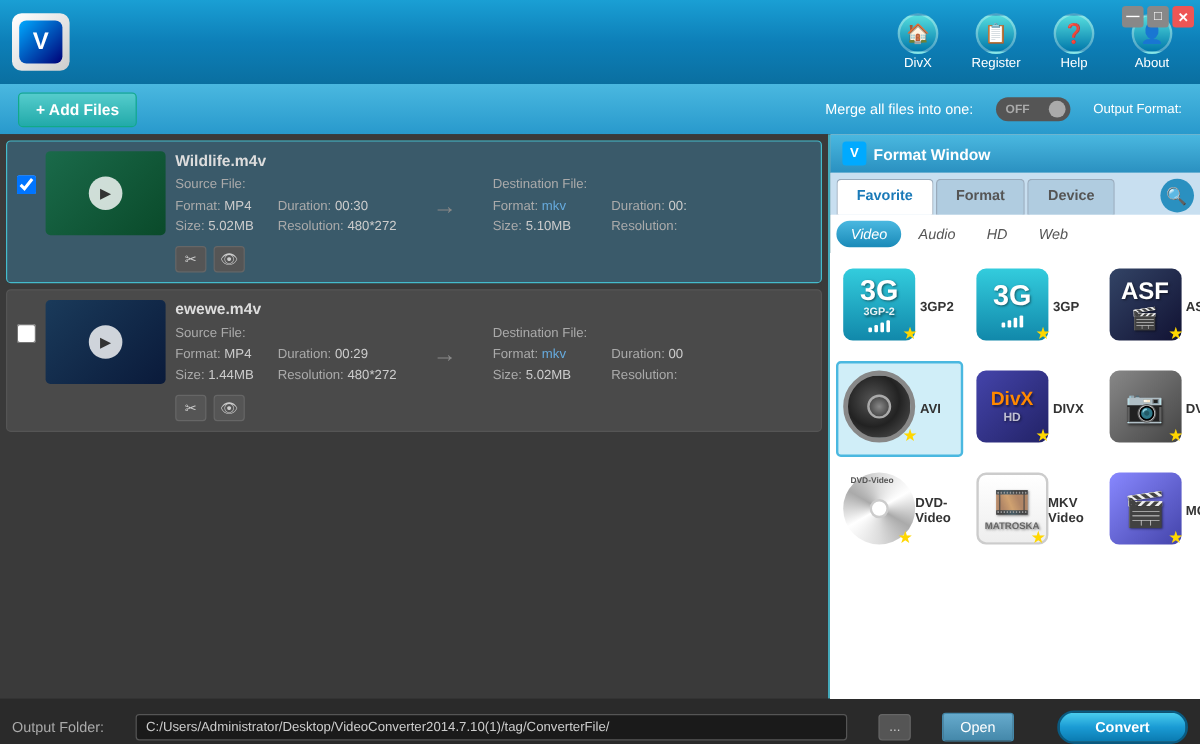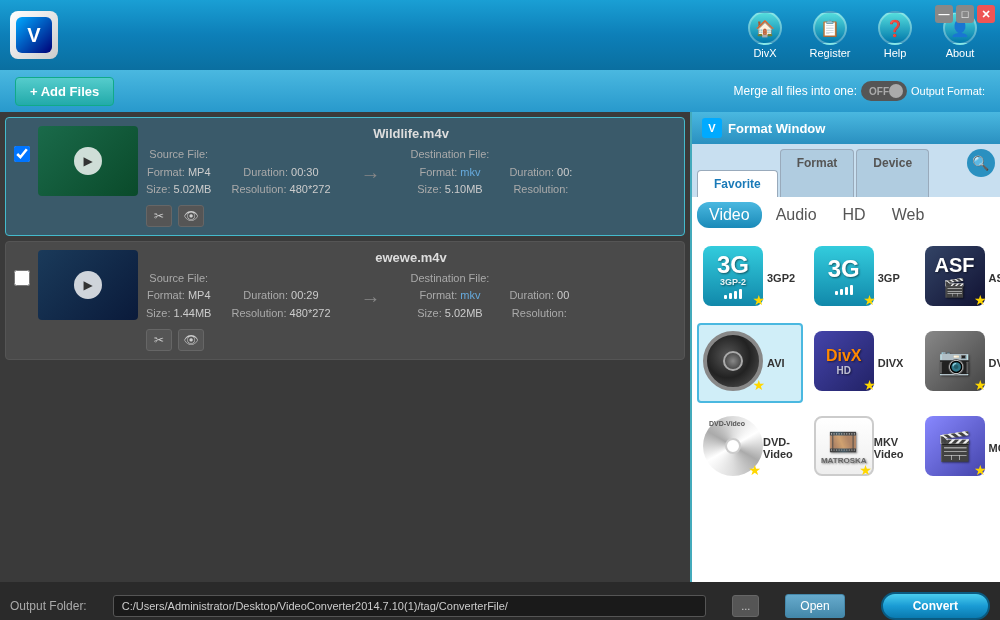--- a/index.html
+++ b/index.html
@@ -61,33 +61,33 @@
     }
     .win-btn.minimize { background: #888; color: white; }
     .win-btn.maximize { background: #888; color: white; }
     .win-btn.close { background: #e55; color: white; }
 
     
     .toolbar {
       background: linear-gradient(180deg, #4ab8e0 0%, #2899cc 100%);
       height: 42px;
       display: flex; align-items: center; padding: 0 15px;
-      gap: 4px;
+      gap: 19px;
     }
     .add-files-btn {
       background: linear-gradient(180deg, #5cc 0%, #2aa 100%);
       border: 1px solid #1a8;
       color: white; font-size: 13px; font-weight: bold;
       padding: 6px 14px; border-radius: 4px;
       cursor: pointer; display: flex; align-items: center; gap: 5px;
     }
     .merge-label { color: white; font-size: 12px; margin-left: auto; }
     .toggle-off {
       background: #555; border-radius: 10px;
-      width: 46px; height: 20px;
+      width: 62px; height: 20px;
       display: flex; align-items: center; padding: 2px 4px;
       cursor: pointer; position: relative;
     }
     .toggle-text { color: #aaa; font-size: 10px; font-weight: bold; margin-left: 4px; }
     .toggle-dot {
       width: 14px; height: 14px; border-radius: 50%;
       background: #aaa; position: absolute; right: 4px;
     }
     .output-format-label { color: white; font-size: 11px; }
 
@@ -126,21 +126,21 @@
       display: flex; align-items: center; justify-content: center;
       position: relative;
     }
     .play-btn {
       width: 28px; height: 28px; border-radius: 50%;
       background: rgba(255,255,255,0.8);
       display: flex; align-items: center; justify-content: center;
       font-size: 12px; color: #333;
     }
     .thumb-bg-teal { background: linear-gradient(135deg, #1a6a4a 0%, #0a4a2a 100%); }
-    .file-info { flex: 1; text-align: center; }
+    .file-info { flex: 1; }
     .file-name { color: #ddd; font-size: 13px; font-weight: bold; margin-bottom: 5px; }
     .file-details {
       display: flex; gap: 20px;
     }
     .detail-col { color: #aaa; font-size: 11px; line-height: 1.6; }
     .arrow-section {
       display: flex; align-items: center; padding: 0 10px; color: #888; font-size: 20px;
     }
     .dest-col { color: #aaa; font-size: 11px; line-height: 1.6; }
     .file-actions {
@@ -177,36 +177,36 @@
       display: flex; background: #c8dff0; padding: 5px 5px 0;
       gap: 2px;
     }
     .format-tab {
       padding: 6px 16px; border-radius: 4px 4px 0 0;
       cursor: pointer; font-size: 12px; font-weight: bold;
       background: #b0cce0; color: #555;
       border: 1px solid #9ab; border-bottom: none;
     }
     .format-tab.active {
-      background: white; color: #1a7ab8; margin-top: 21px;
+      background: white; color: #1a7ab8;
     }
     .format-search {
       width: 28px; height: 28px; border-radius: 50%;
       background: #2a90c0;
       display: flex; align-items: center; justify-content: center;
       cursor: pointer; margin-left: auto; margin-bottom: 2px;
       color: white; font-size: 14px;
     }
     .format-subtabs {
       display: flex; gap: 2px; padding: 5px 5px;
       background: white;
     }
     .sub-tab {
       padding: 4px 12px; border-radius: 12px;
-      cursor: pointer; font-size: 16px; color: #555;
+      cursor: pointer; font-size: 12px; color: #555; font-style: italic;
     }
     .sub-tab.active {
       background: linear-gradient(180deg, #4ab8e0 0%, #1a8ab8 100%);
       color: white;
     }
     .format-grid-container {
       flex: 1; overflow-y: auto; padding: 5px;
       background: white;
     }
     .format-grid {

